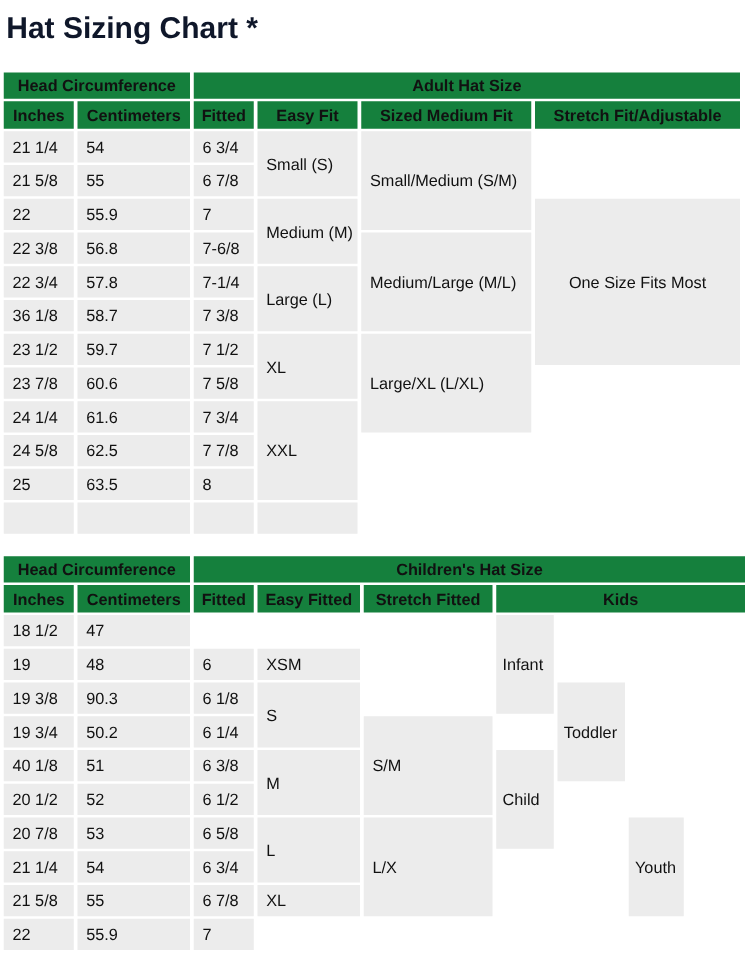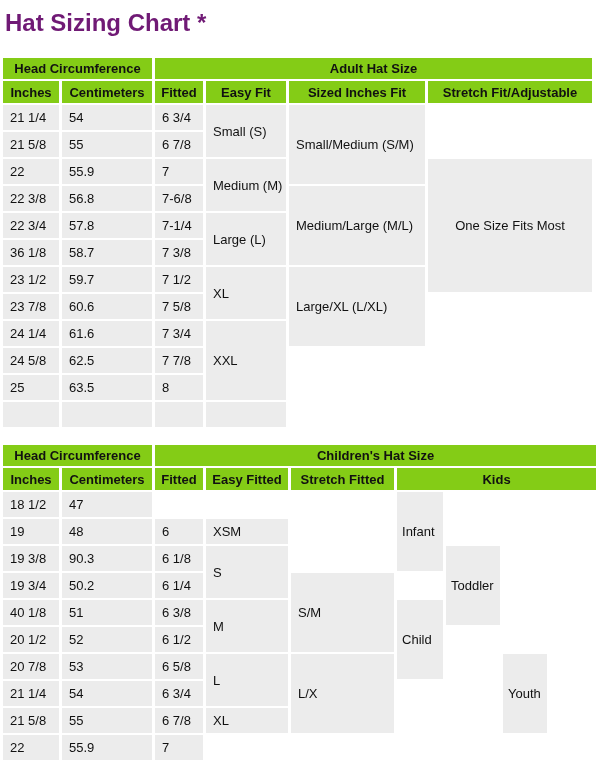--- a/index.html
+++ b/index.html
@@ -8,32 +8,32 @@
     background: #ffffff;
     width: 600px;
     font-family: "Liberation Sans", sans-serif;
     color: #111111;
   }
   h1.page-title {
     font-size: 24px;
     font-weight: bold;
     line-height: 27px;
     margin: 9px 0 0 5px;
-    color: #701a75;
+    color: #0f172a;
   }
   table.sizing {
     border-collapse: separate;
     border-spacing: 3px 2px;
     table-layout: fixed;
     margin: 0;
   }
   table.adult { width: 595px; margin-top: 20px; }
   table.children { width: 599px; margin-top: 14px; }
   table.sizing th {
-    background: #84cc16;
+    background: #15803d;
     font-size: 13px;
     font-weight: bold;
     text-align: center;
     padding: 0 2px;
     overflow: hidden;
     white-space: nowrap;
     vertical-align: middle;
   }
   table.sizing tr.group-row th { height: 21px; }
   table.sizing tr.col-row th { height: 22px; }
@@ -68,21 +68,21 @@
   <thead>
     <tr class="group-row">
       <th colspan="2">Head Circumference</th>
       <th colspan="4">Adult Hat Size</th>
     </tr>
     <tr class="col-row">
       <th>Inches</th>
       <th>Centimeters</th>
       <th>Fitted</th>
       <th>Easy Fit</th>
-      <th>Sized Inches Fit</th>
+      <th>Sized Medium Fit</th>
       <th>Stretch Fit/Adjustable</th>
     </tr>
   </thead>
   <tbody>
     <tr>
       <td>21 1/4</td>
       <td>54</td>
       <td>6 3/4</td>
       <td rowspan="2">Small (S)</td>
       <td rowspan="3">Small/Medium (S/M)</td>

